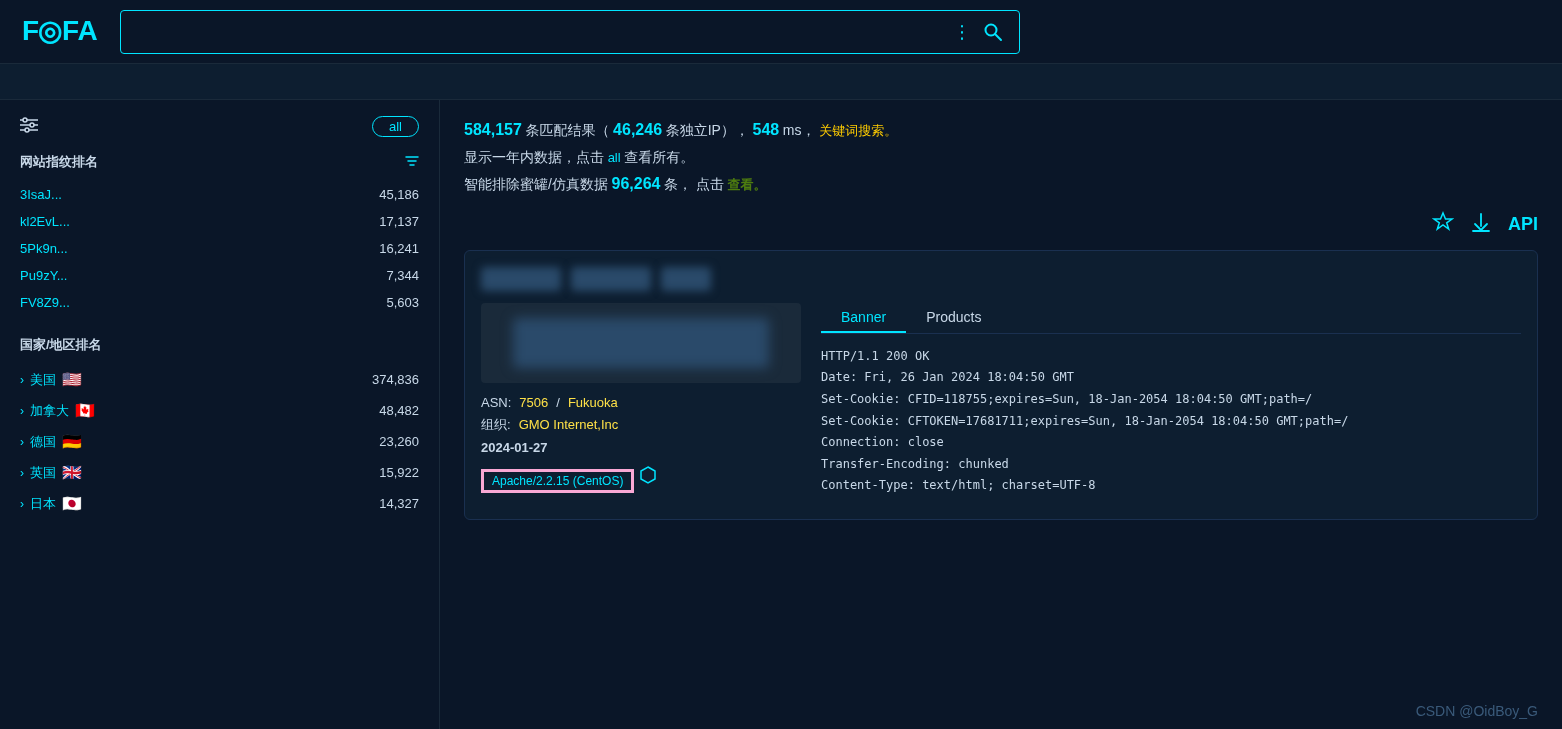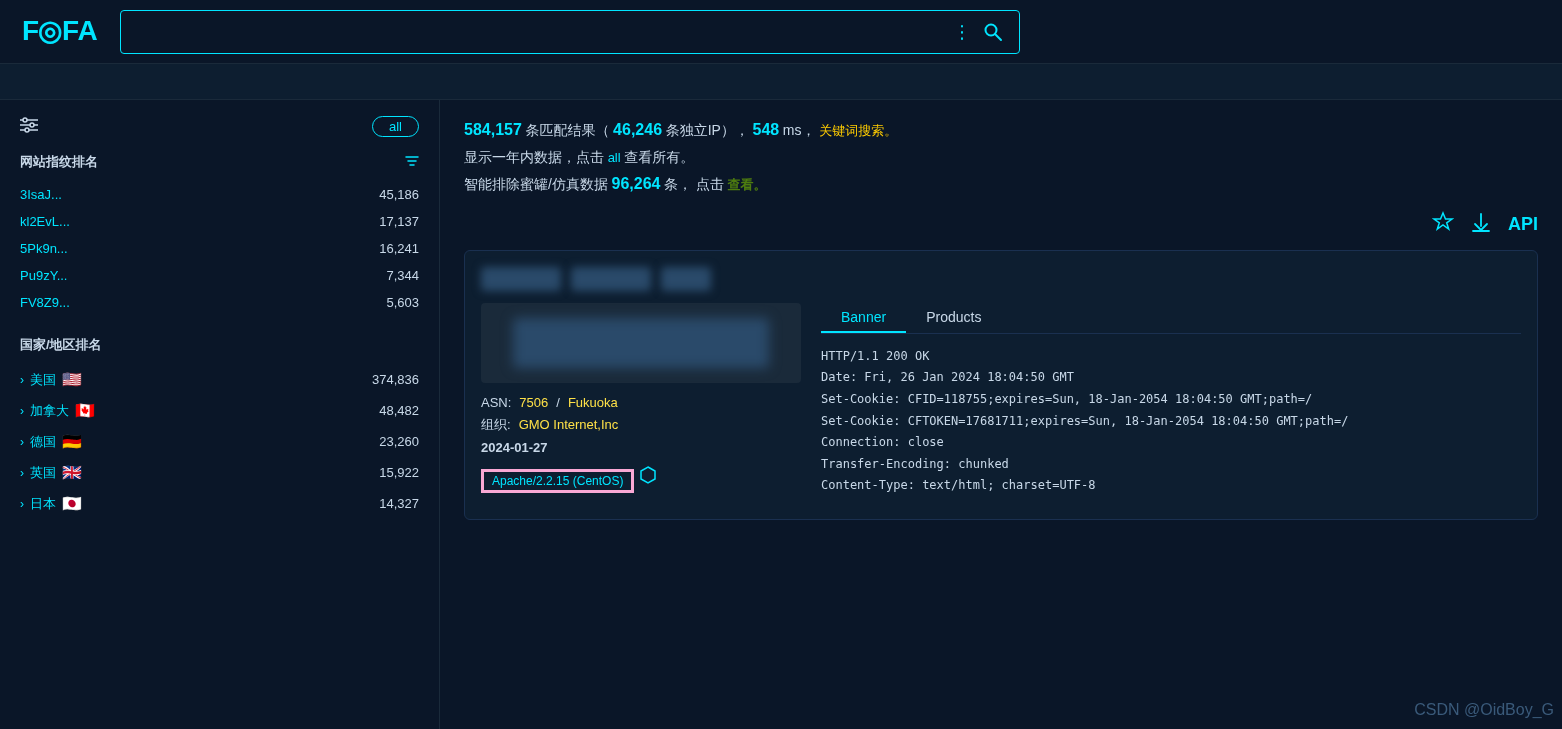--- a/index.html
+++ b/index.html
@@ -383,23 +383,23 @@
       font-size: 12px;
       color: #c8d8e8;
       line-height: 1.8;
       font-family: monospace;
     }
 
     
     .footer-watermark {
       position: fixed;
       bottom: 10px;
-      right: 8px;
+      right: 24px;
       color: #3a5a7a;
-      font-size: 16px;
+      font-size: 14px;
     }
   </style>
 </head>
 <body>
 
 <header class="header">
 
   <div class="logo">
     <svg width="80" height="44" viewBox="0 0 80 44">
       <text x="2" y="32" font-size="28" font-weight="bold" fill="#00e5ff" font-family="Arial">F</text>

